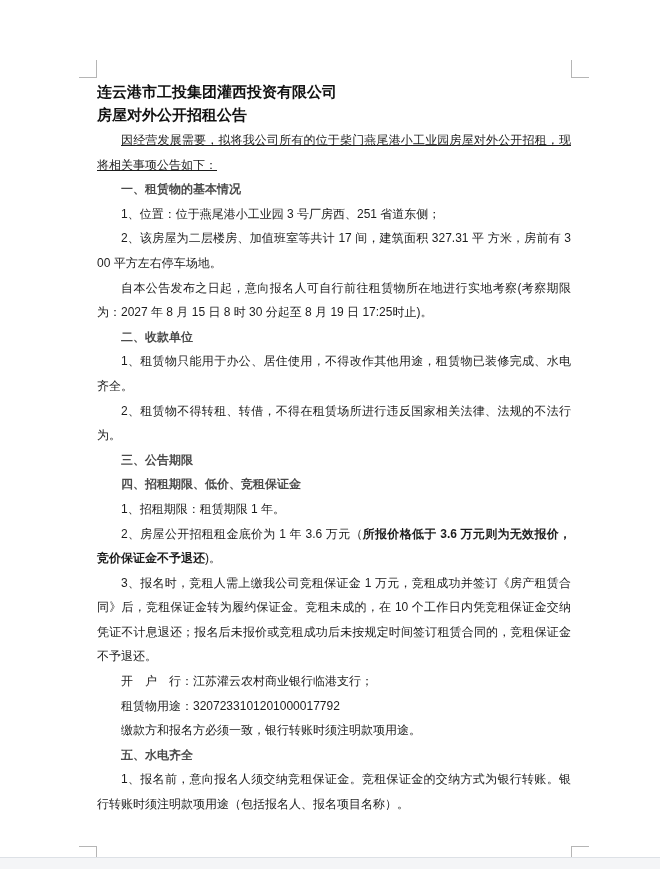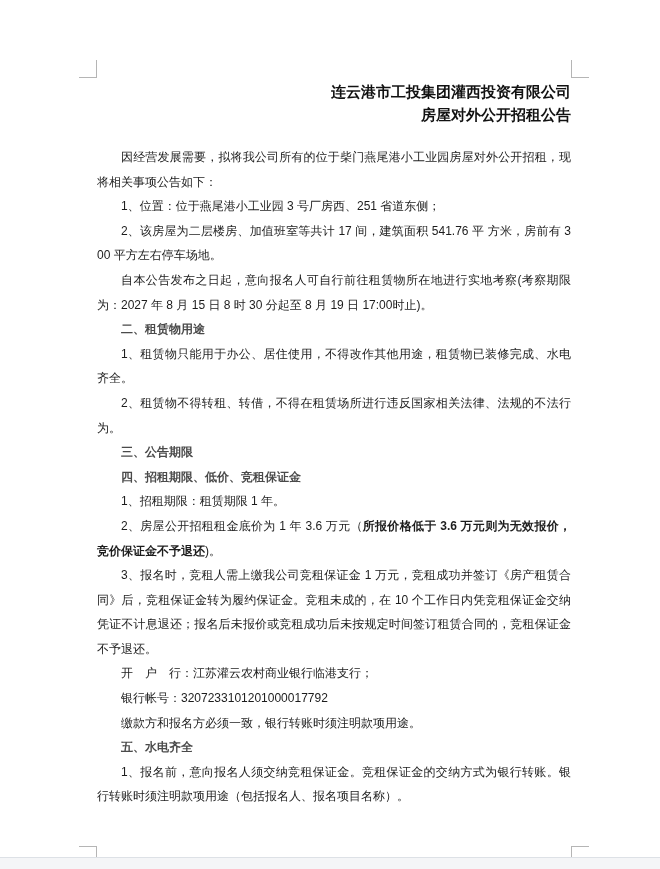--- a/index.html
+++ b/index.html
@@ -26,28 +26,28 @@
   .doc p {
     margin: 0;
     font-size: 12px;
     line-height: 24.6px;
     text-align: justify;
     text-indent: 2em;
     color: var(--body-text);
     word-break: break-all;
   }
   .doc p.title {
-    text-align: right;
+    text-align: left;
     text-indent: 0;
     font-weight: bold;
     font-size: 15px;
     line-height: 23px;
     color: var(--title-text);
   }
-  .doc p.title + p.body { margin-top: 19px; }
+  .doc p.title + p.body { margin-top: 2px; text-decoration: underline; }
   .doc p.heading {
     font-weight: bold;
     color: var(--heading-text);
   }
   .doc span.b { font-weight: bold; }
   .doc span.u { }
   .crop { position: absolute; width: 18px; height: 18px; }
   .crop.tl { left: 79px;  top: 60px;  border-right: 1px solid var(--mark); border-bottom: 1px solid var(--mark); }
   .crop.tr { left: 571px; top: 60px;  border-left: 1px solid var(--mark);  border-bottom: 1px solid var(--mark); }
   .crop.bl { left: 79px;  top: 846px; border-right: 1px solid var(--mark); border-top: 1px solid var(--mark); }
@@ -65,32 +65,33 @@
 <div>
   <div class="crop tl"></div>
   <div class="crop tr"></div>
   <div class="crop bl"></div>
   <div class="crop br"></div>
 
   <div class="doc">
       <p class="para title"><span>连云港市工投集团灌西投资有限公司</span></p>
       <p class="para title"><span>房屋对外公开招租公告</span></p>
       <p class="para body"><span>因经营发展需要，拟将我公司所有的位于柴门燕尾港小工业园房屋对外公开招租，现将相关事项公告如下：</span></p>
+      <p class="para heading"><span>一、租赁物的基本情况</span></p>
       <p class="para body"><span>1、位置：位于燕尾港小工业园 3 号厂房西、251 省道东侧；</span></p>
-      <p class="para body"><span>2、该房屋为二层楼房、加值班室等共计 17 间，建筑面积 541.76 平 方米，房前有 300 平方左右停车场地。</span></p>
-      <p class="para body"><span>自本公告发布之日起，意向报名人可自行前往租赁物所在地进行实地考察(考察期限为：2027 年 8 月 15 日 8 时 30 分</span><span class="u">起至</span><span> 8 月 19 日 17:00</span><span class="u">时止</span><span>)。</span></p>
-      <p class="para heading"><span>二、租赁物用途</span></p>
+      <p class="para body"><span>2、该房屋为二层楼房、加值班室等共计 17 间，建筑面积 327.31 平 方米，房前有 300 平方左右停车场地。</span></p>
+      <p class="para body"><span>自本公告发布之日起，意向报名人可自行前往租赁物所在地进行实地考察(考察期限为：2027 年 8 月 15 日 8 时 30 分</span><span class="u">起至</span><span> 8 月 19 日 17:25</span><span class="u">时止</span><span>)。</span></p>
+      <p class="para heading"><span>二、收款单位</span></p>
       <p class="para body"><span>1、租赁物只能用于办公、居住使用，不得改作其他用途，租赁物已装修完成、水电齐全。</span></p>
       <p class="para body"><span>2、租赁物不得转租、转借，不得在租赁场所进行违反国家相关法律、法规的不法行为。</span></p>
       <p class="para heading"><span>三、公告期限</span></p>
       <p class="para heading"><span>四、招租期限、低价、竞租保证金</span></p>
       <p class="para body"><span>1、招租期限：租赁期限 1 年。</span></p>
       <p class="para body"><span>2、房屋公开招租租金底价为 1 年 3.6 万元（</span><span class="b u">所报价格低于 3.6 万元则为无效报价，竞价保证金不予退还</span><span>)。</span></p>
       <p class="para body"><span>3、报名时，竞租人需上缴我公司竞租保证金 1 万元，竞租成功并签订《房产租赁合同》后，竞租保证金转为履约保证金。竞租未成的，在 10 个工作日内凭竞租保证金交纳凭证不计息退还；</span><span class="u">报名后未报价或竞租成功后未按规定时间签订租赁合同的，竞租保证金不予退还。</span></p>
       <p class="para body"><span>开　户　行：江苏灌云农村商业银行临港支行；</span></p>
-      <p class="para body"><span>银行帐号：3207233101201000017792</span></p>
+      <p class="para body"><span>租赁物用途：3207233101201000017792</span></p>
       <p class="para body"><span>缴款方和报名方必须一致，银行转账时须注明款项用途。</span></p>
       <p class="para heading"><span>五、水电齐全</span></p>
       <p class="para body"><span>1、报名前，意向报名人须交纳竞租保证金。竞租保证金的交纳方式为银行转账。银行转账时须注明款项用途（包括报名人、报名项目名称）。</span></p>
     </div>
 
   <div class="bottom-strip"></div>
 </div>
 
 </body></html>

